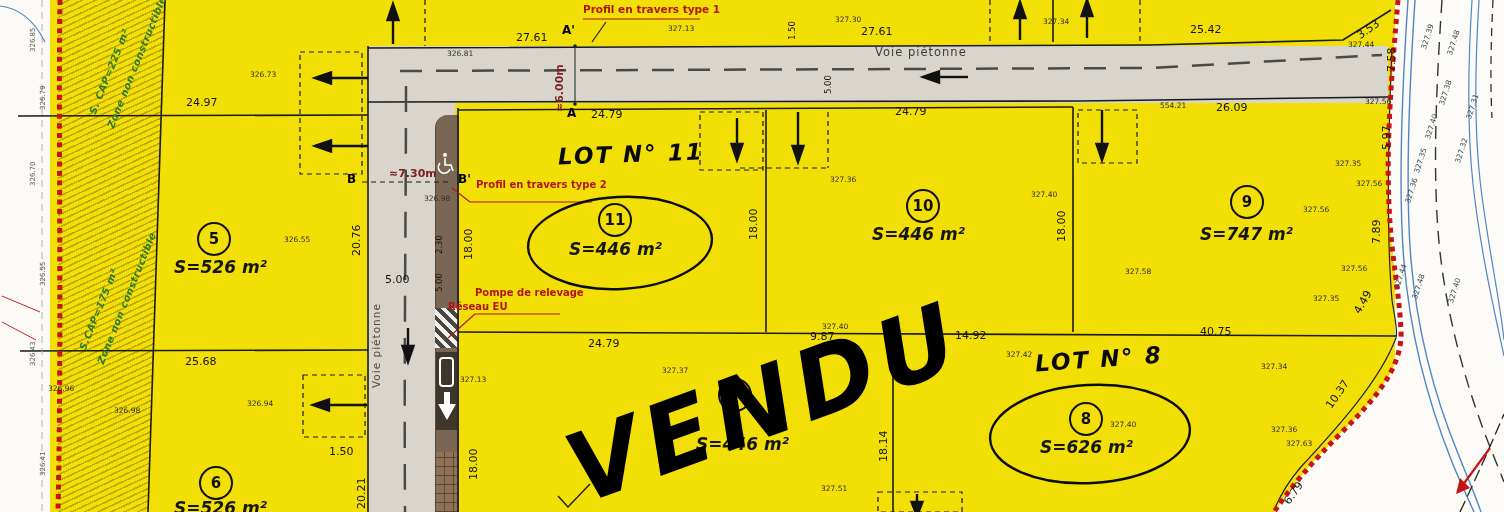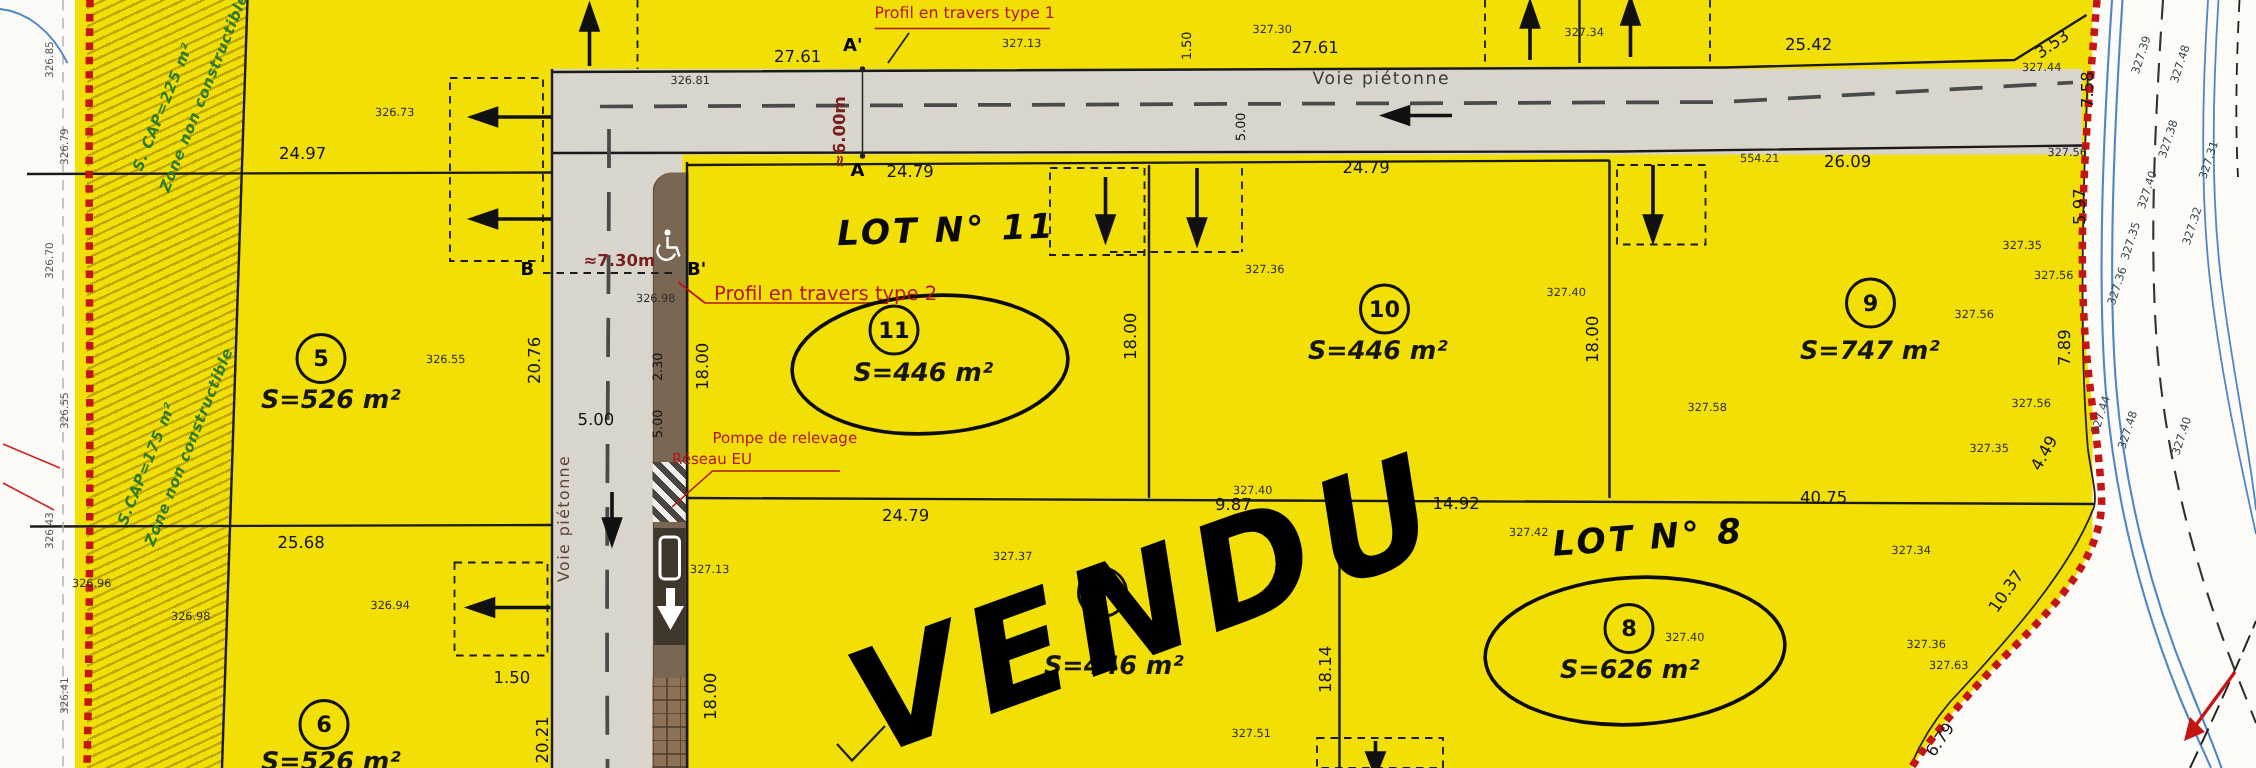--- a/index.html
+++ b/index.html
@@ -21,21 +21,21 @@
 
   svg.overlay{position:absolute;left:0;top:0;}
 
   .lbl{position:absolute;white-space:nowrap;line-height:1;transform-origin:0 0;}
   .dim{font-size:11px;color:#131313;}
   .sm{font-size:8.5px;}
   .elev{font-size:7.5px;color:#2e2e2e;}
   .melev{font-size:7px;color:#555;}
   .relev{font-size:7.5px;color:#37474f;}
   .pt{font-size:12px;font-weight:700;color:#000;}
-  .rednote{font-size:10.5px;color:#b31515;font-weight:400;text-align:right;}
+  .rednote{font-size:10.5px;color:#b31515;font-weight:700;text-align:right;}
   .reddim{color:#7a1f1f;font-weight:600;}
   .roadname{font-size:11.5px;color:#3c3c3c;letter-spacing:1px;}
   .roadname-v{font-size:10.5px;color:#5f4636;letter-spacing:1px;}
   .green{font-size:10px;color:#2f7a2f;font-style:italic;font-weight:600;letter-spacing:.5px;}
   .r35{transform:rotate(-35deg);} .r55{transform:rotate(-55deg);} .r60{transform:rotate(-60deg);}
   .r68{transform:rotate(-68deg);} .r72{transform:rotate(-72deg);} .r90{transform:rotate(-90deg);}
   .r2{transform:rotate(-2deg);} .r4{transform:rotate(-4deg);}
 
   .lot-circle{position:absolute;width:30px;height:30px;border:2px solid #111;border-radius:50%;
     display:flex;align-items:center;justify-content:center;font-size:15px;font-weight:700;color:#111;}
@@ -263,21 +263,21 @@
   <div class="lbl relev r72" style="left:1465px;top:118px">327.31</div>
   <div class="lbl relev r72" style="left:1424px;top:138px">327.40</div>
   <div class="lbl relev r72" style="left:1413px;top:172px">327.35</div>
   <div class="lbl relev r72" style="left:1404px;top:202px">327.36</div>
   <div class="lbl relev r72" style="left:1454px;top:162px">327.32</div>
   <div class="lbl relev r72" style="left:1393px;top:288px">327.44</div>
   <div class="lbl relev r72" style="left:1411px;top:298px">327.48</div>
   <div class="lbl relev r72" style="left:1447px;top:302px">327.40</div>
 
   <div class="lbl rednote" style="left:583px;top:4px">Profil en travers type 1</div>
-  <div class="lbl rednote" style="left:476px;top:190px;font-size:13px">Profil en travers type 2</div>
+  <div class="lbl rednote" style="left:476px;top:180px;font-size:10px">Profil en travers type 2</div>
   <div class="lbl rednote" style="left:475px;top:288px;font-size:10px">Pompe de relevage</div>
   <div class="lbl rednote" style="left:448px;top:302px;font-size:10px">Réseau EU</div>
 
   <div class="lbl roadname" style="left:875px;top:47px">Voie piétonne</div>
   <div class="lbl roadname-v r90" style="left:371px;top:388px">Voie piétonne</div>
 
   <div class="lbl green r68" style="left:88px;top:112px">S. CAP=225 m²</div>
   <div class="lbl green r68" style="left:106px;top:126px">Zone non constructible</div>
   <div class="lbl green r68" style="left:78px;top:348px">S.CAP=175 m²</div>
   <div class="lbl green r68" style="left:96px;top:362px">Zone non constructible</div>
@@ -287,21 +287,21 @@
   <div class="lot-circle" style="left:199px;top:466px">6</div>
   <div class="area" style="left:174px;top:498px">S=526 m²</div>
   <div class="lot-circle" style="left:718px;top:378px">7</div>
   <div class="area" style="left:696px;top:434px">S=446 m²</div>
   <div class="lot-circle" style="left:1069px;top:402px">8</div>
   <div class="area" style="left:1040px;top:437px">S=626 m²</div>
   <div class="lot-circle" style="left:1230px;top:185px">9</div>
   <div class="area" style="left:1200px;top:224px">S=747 m²</div>
   <div class="lot-circle" style="left:906px;top:189px">10</div>
   <div class="area" style="left:872px;top:224px">S=446 m²</div>
-  <div class="lot-circle" style="left:579px;top:203px">11</div>
+  <div class="lot-circle" style="left:598px;top:203px">11</div>
   <div class="area" style="left:569px;top:239px">S=446 m²</div>
 
   <div class="handw r2" style="left:558px;top:141px">LOT N° 11</div>
   <div class="handw r4" style="left:1035px;top:346px">LOT N° 8</div>
 
   <div class="vendu">VENDU</div>
 
 </div>
 
 </body></html>

